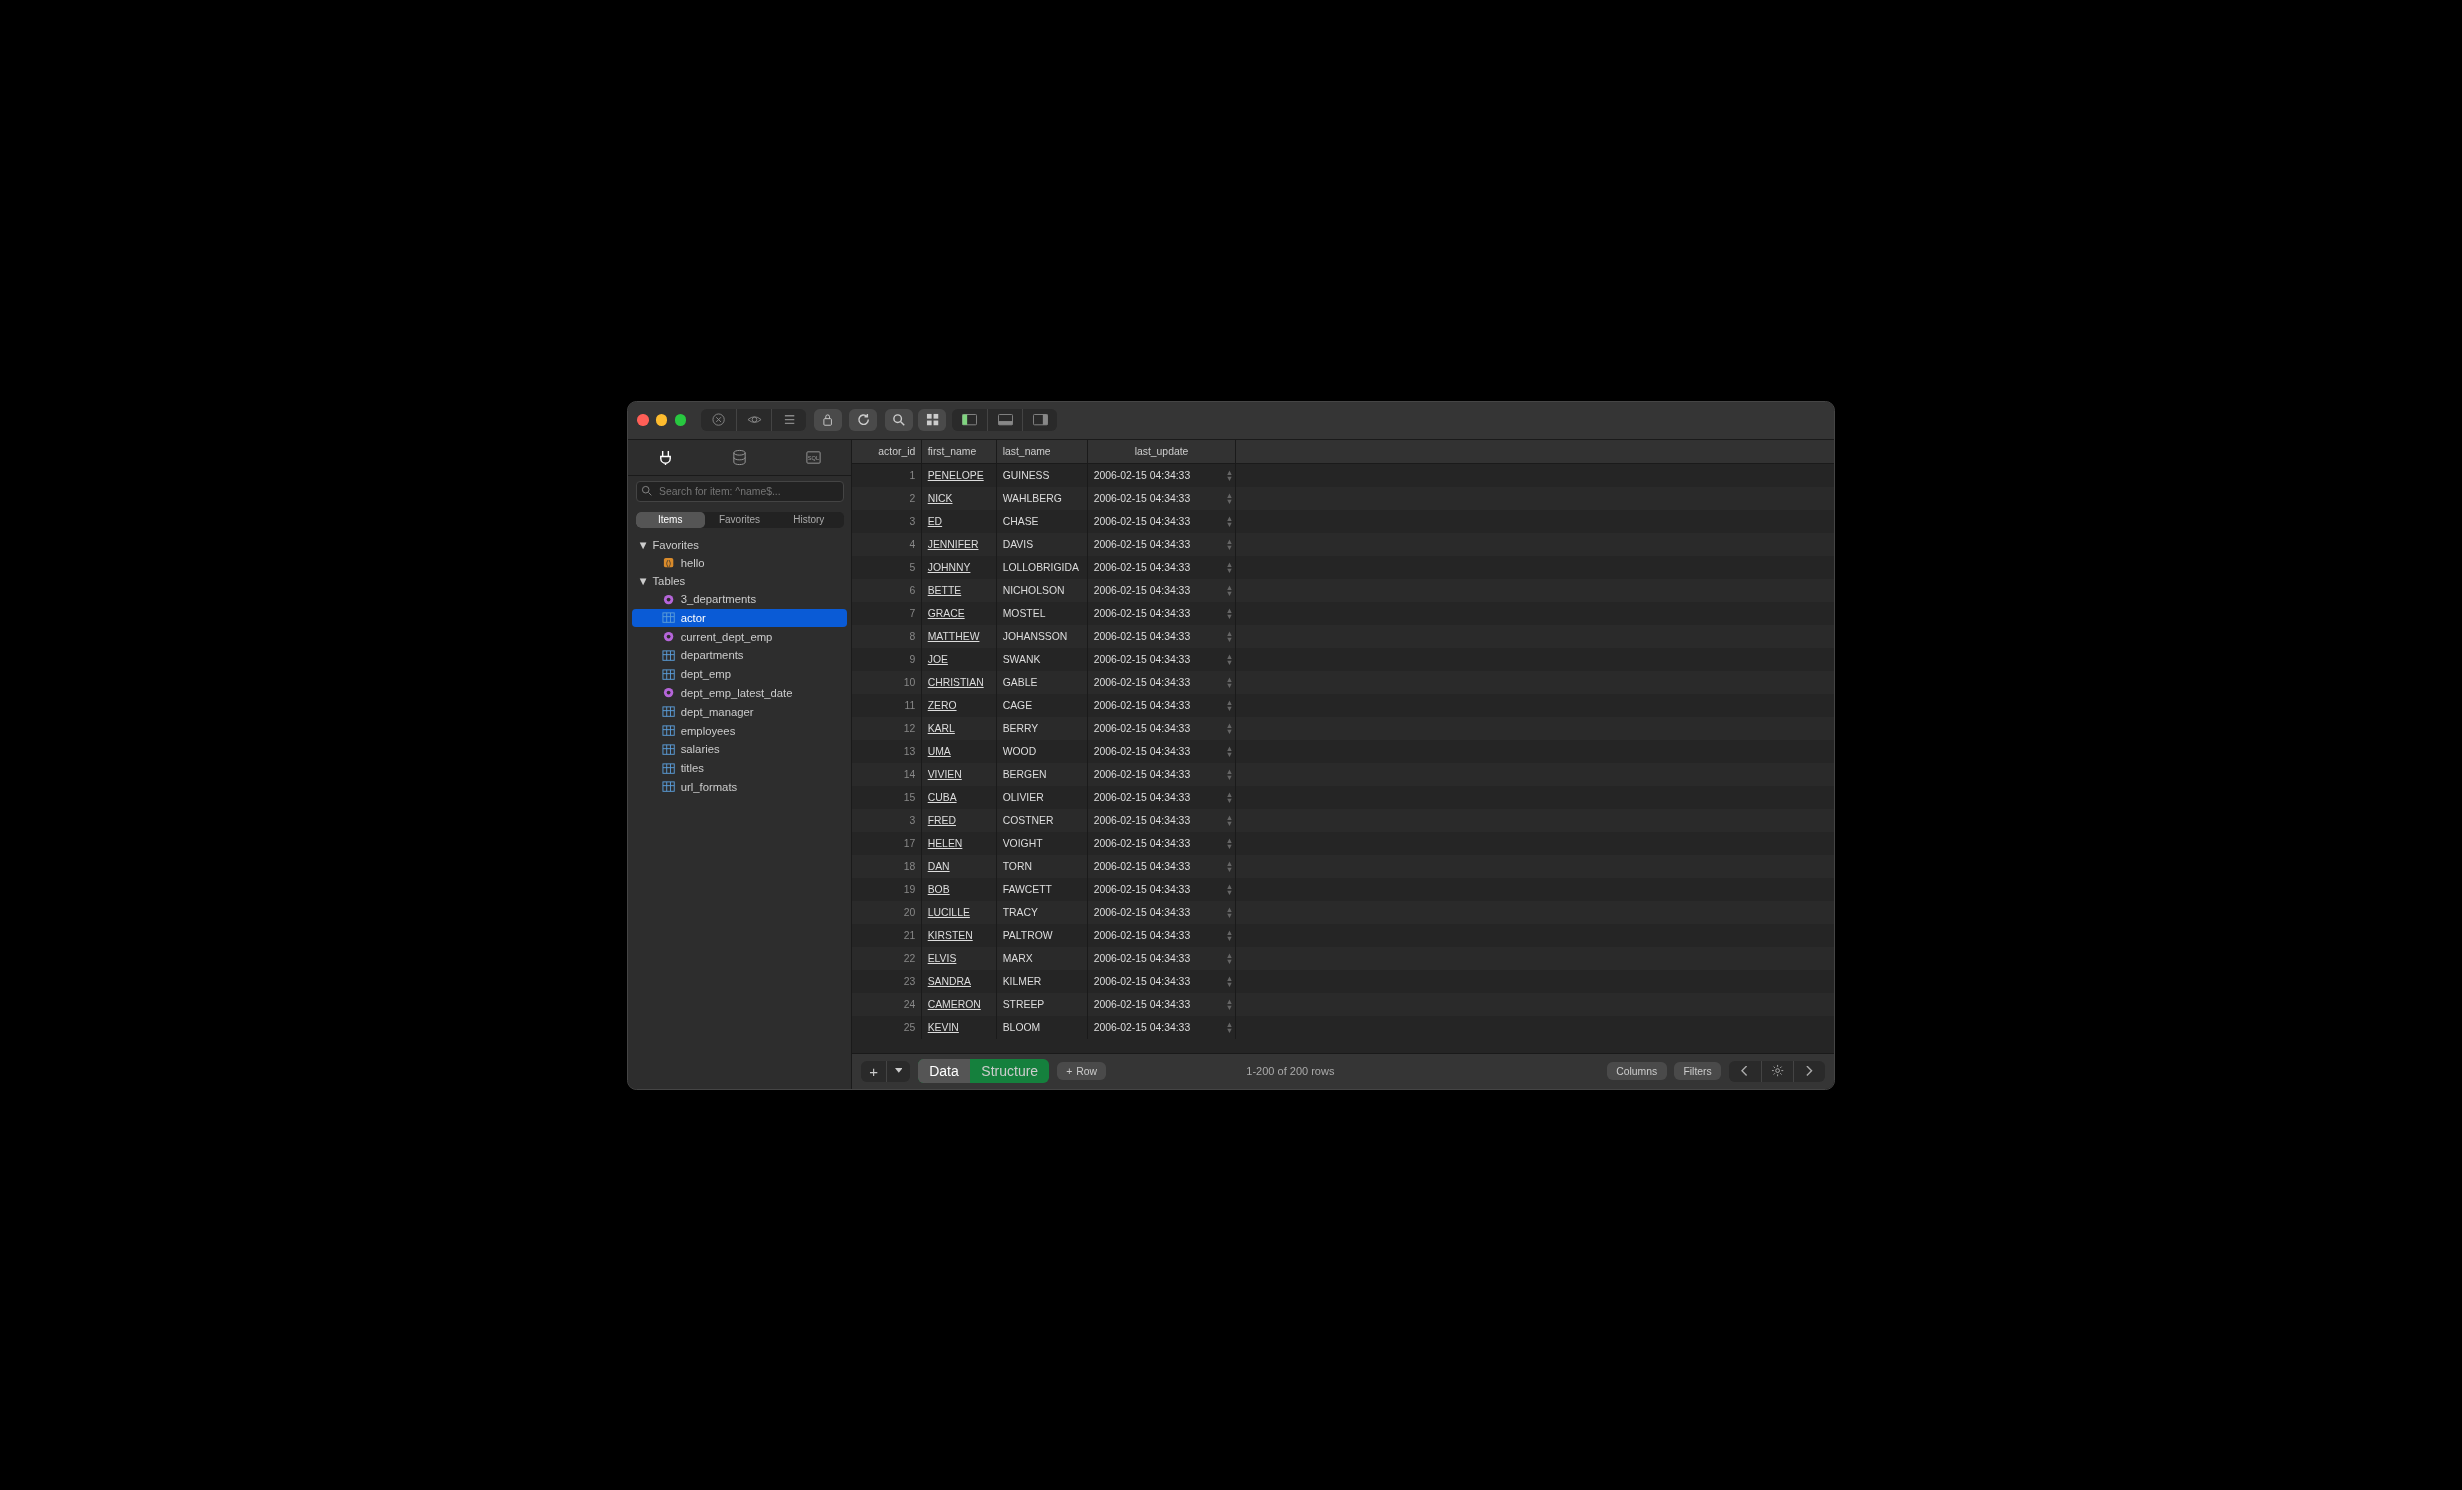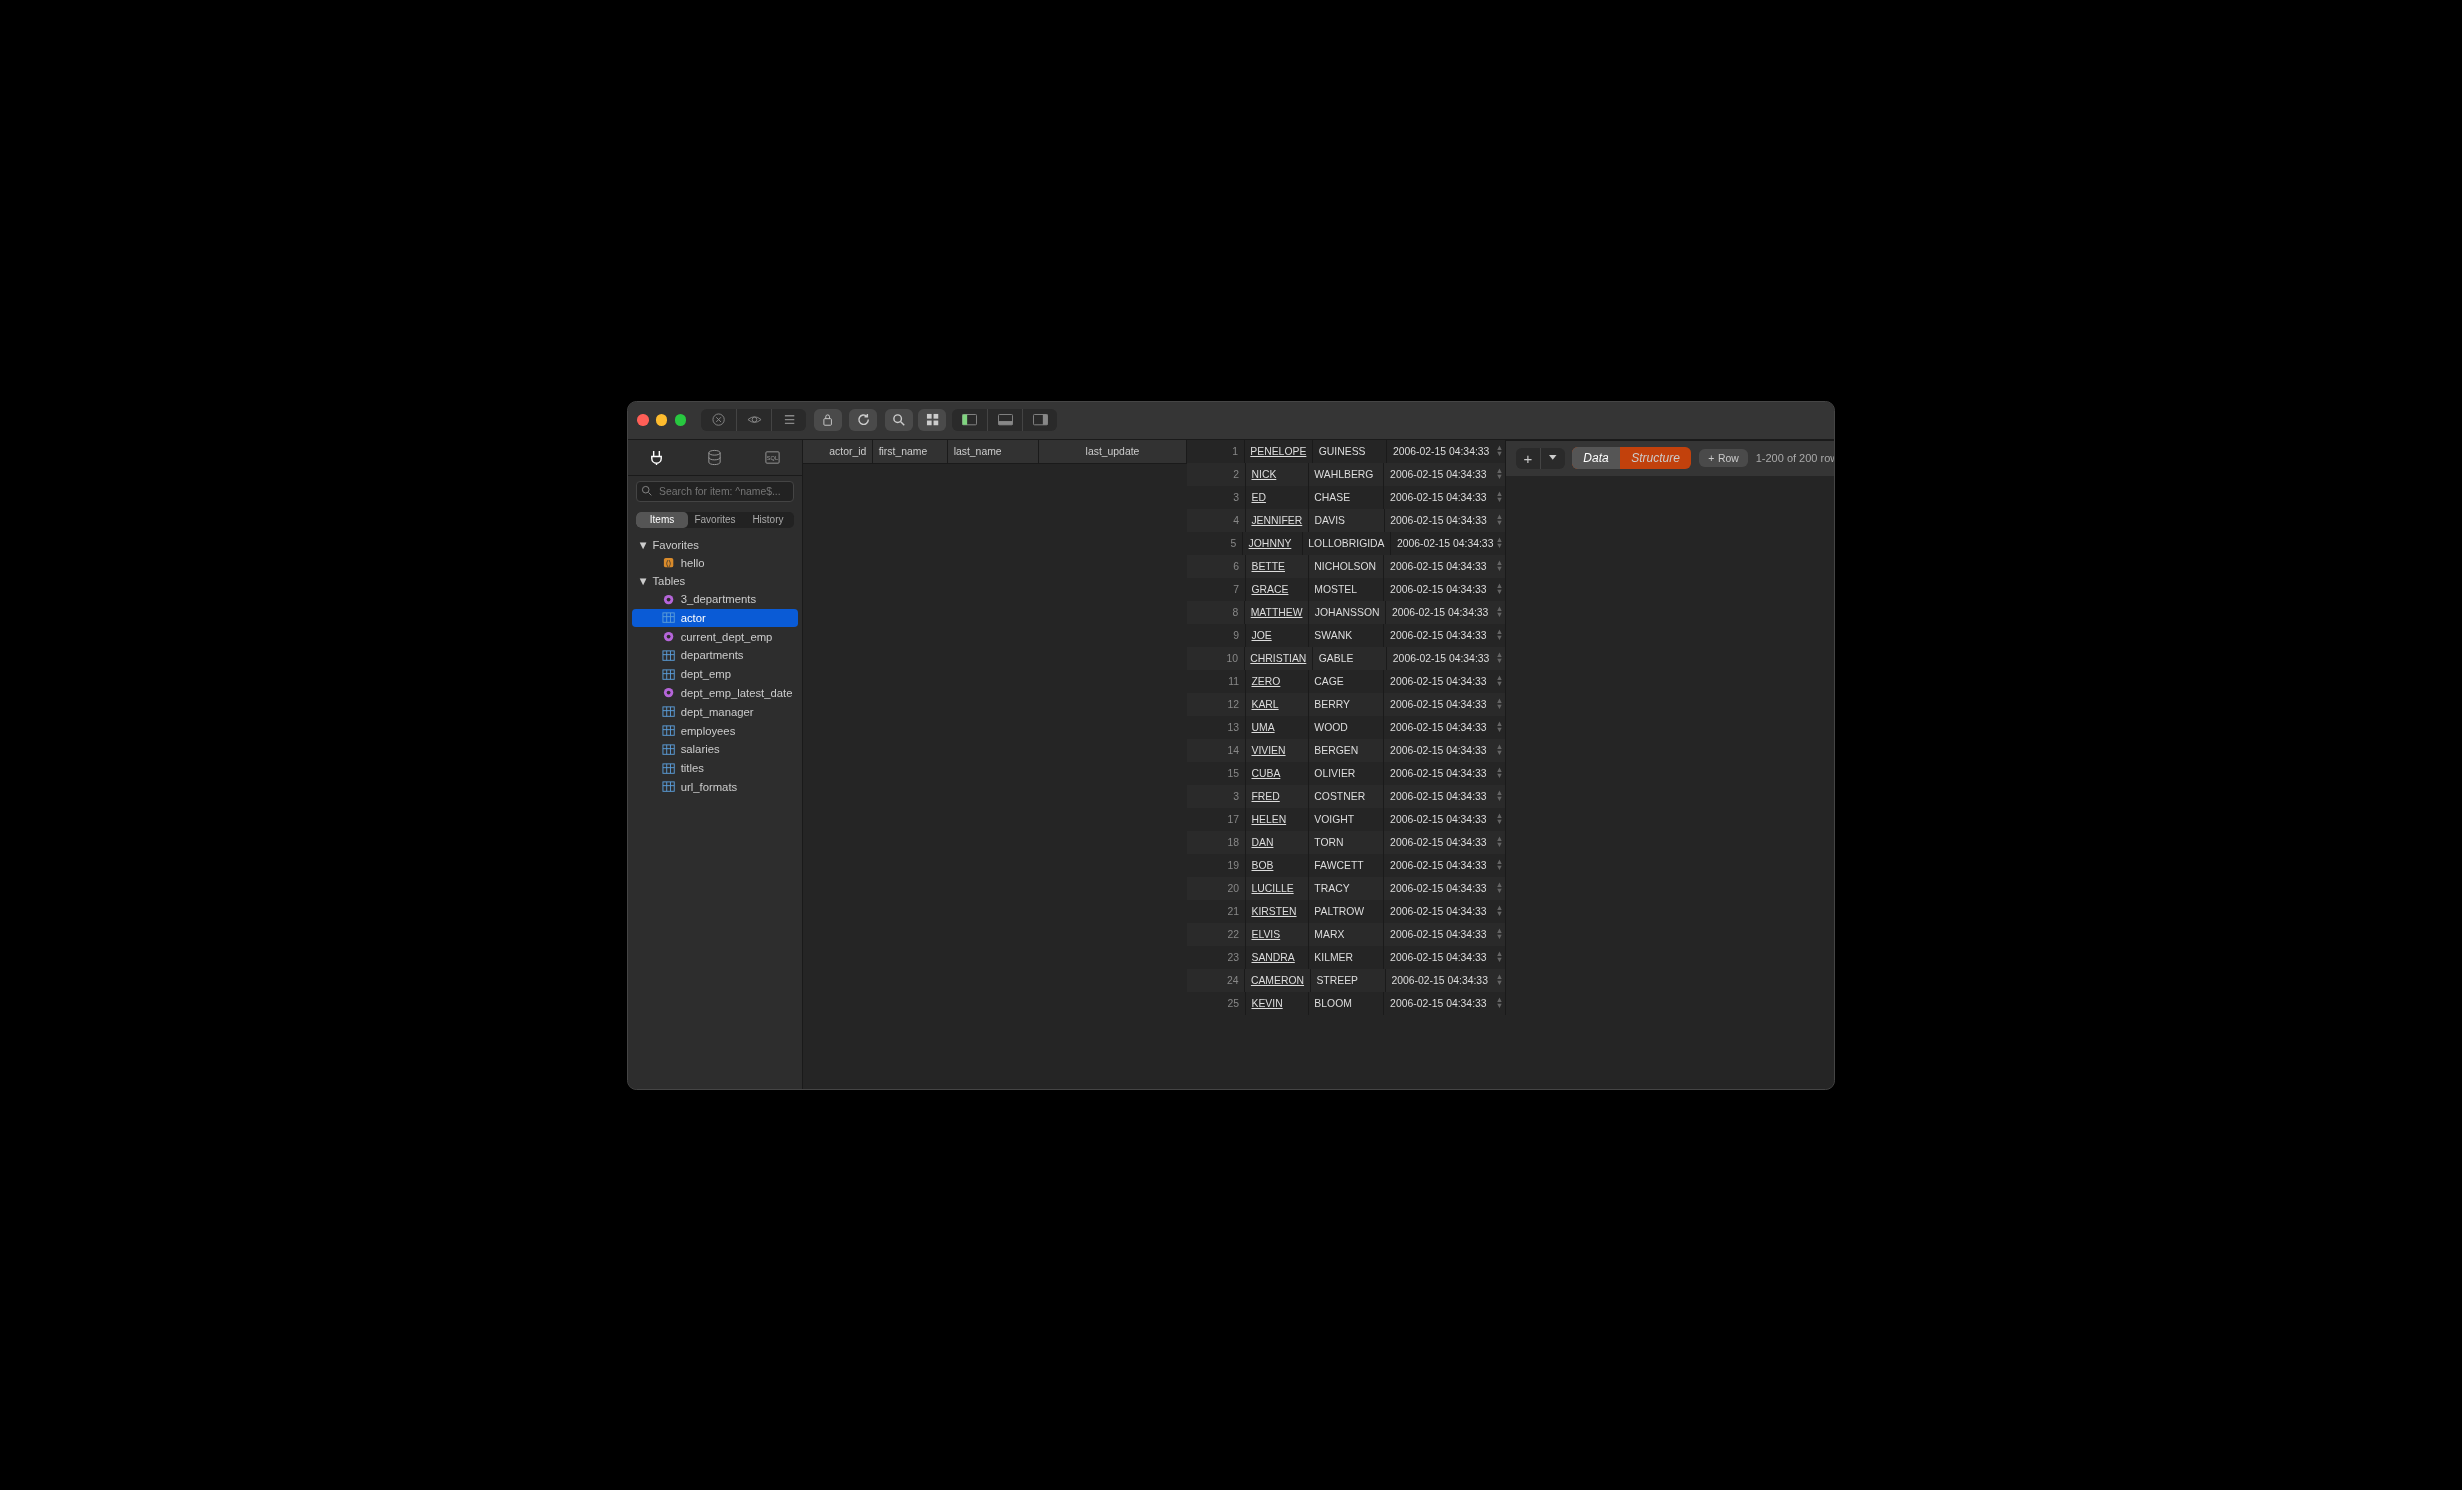--- a/index.html
+++ b/index.html
@@ -35,21 +35,21 @@
 .sb-filter { display: flex; margin: 3.8px 7.5px 7.5px; background: #222; border-radius: 4.7px; overflow: hidden; }
 .sb-filter-item { flex: 1; text-align: center; font-size: 10px; padding: 2.8px 0; color: #aaa; cursor: pointer; }
 .sb-filter-item.active { background: #555; color: #fff; border-radius: 4.7px; }
 .sb-tree { flex: 1; overflow: auto; padding: 0 3.8px; }
 .tree-group { font-size: 11.3px; color: #ccc; padding: 2.8px 5.7px; display: flex; align-items: center; gap: 3.8px; cursor: pointer; }
 .tree-item { font-size: 11.3px; color: #ccc; padding: 2.8px 5.7px 2.8px 30px; display: flex; align-items: center; gap: 5.7px; cursor: pointer; border-radius: 3.8px; }
 .tree-item.selected { background: #0a5bd6; color: #fff; }
 .tree-icon { width: 13.2px; height: 13.2px; display: inline-flex; align-items: center; justify-content: center; }
 
 
-.main { flex: 1; display: flex; flex-direction: row; background: #252525; }
+.main { flex: 1; display: flex; flex-direction: column; background: #252525; }
 
 
 .thead { display: flex; height: 24.5px; background: #323232; border-bottom: 0.9px solid #1a1a1a; font-size: 10.4px; color: #ccc; }
 .th { display: flex; align-items: center; padding: 0 5.7px; border-right: 0.9px solid #1a1a1a; }
 .col-id { width: 70px; justify-content: flex-end; }
 .col-fn { width: 75px; }
 .col-ln { width: 91px; }
 .col-lu { width: 148px; justify-content: center; text-align: right; }
 
 
@@ -62,21 +62,21 @@
 .trow:nth-child(even) { background: #2a2a2a; }
 .td { padding: 0 5.7px; border-right: 0.9px solid #1a1a1a; height: 100%; display: flex; align-items: center; }
 .td-id { width: 70px; justify-content: flex-end; color: #888; }
 .td-fn { width: 75px; text-decoration: underline; }
 .td-ln { width: 91px; }
 .td-lu { width: 148px; position: relative; }
 .stepper { position: absolute; right: 1.9px; color: #666; font-size: 7.5px; line-height: 5.7px; cursor: pointer; }
 
 
 .footer { height: 36px; background: #353535; border-top: 0.9px solid #1a1a1a; display: flex; align-items: center; padding: 0 9.4px; gap: 7.5px; }
-.foot-seg { display: flex; background: #c2410c; border-radius: 5.7px; overflow: hidden; font-size: 12px; font-style: italic; }
+.foot-seg { display: flex; background: #15803d; border-radius: 5.7px; overflow: hidden; font-size: 14px; }
 .foot-seg-item { padding: 3.8px 11.3px; color: #ccc; cursor: pointer; }
 .foot-seg-item.active { background: #555; color: #fff; }
 .foot-btn { background: #4a4a4a; border-radius: 5.7px; padding: 3.8px 9.4px; color: #ccc; font-size: 10.4px; display: flex; align-items: center; gap: 3.8px; cursor: pointer; }
 .foot-status { margin-left: auto; margin-right: auto; color: #aaa; font-size: 11px; }
 .foot-right { display: flex; gap: 7.5px; align-items: center; margin-left: auto; }
 .foot-nav { display: flex; background: #2a2a2a; border-radius: 5.7px; overflow: hidden; }
 .foot-nav-btn { width: 32px; height: 21px; display: flex; align-items: center; justify-content: center; color: #aaa; cursor: pointer; }
 .foot-nav-btn + .foot-nav-btn { border-left: 0.9px solid #444; }
 .small-add { display: flex; background: #2a2a2a; border-radius: 5.7px; overflow: hidden; }
 .small-add-btn { width: 24.5px; height: 21px; display: flex; align-items: center; justify-content: center; color: #ccc; cursor: pointer; }

